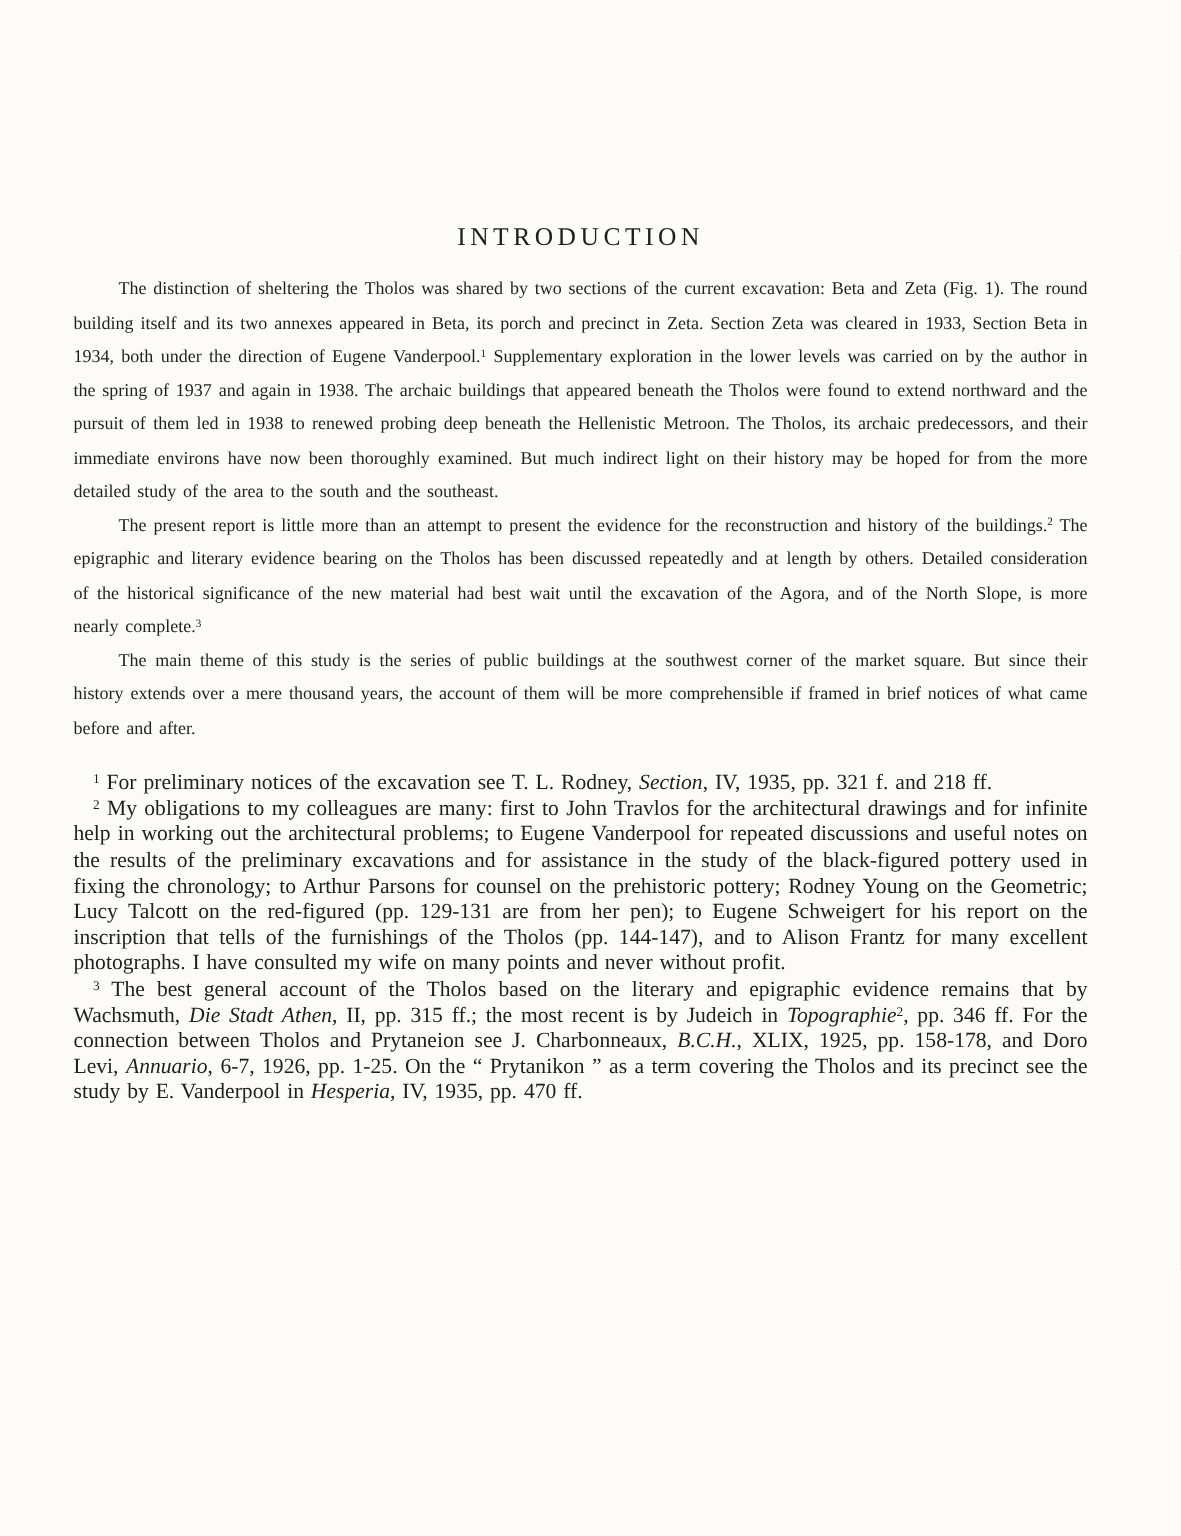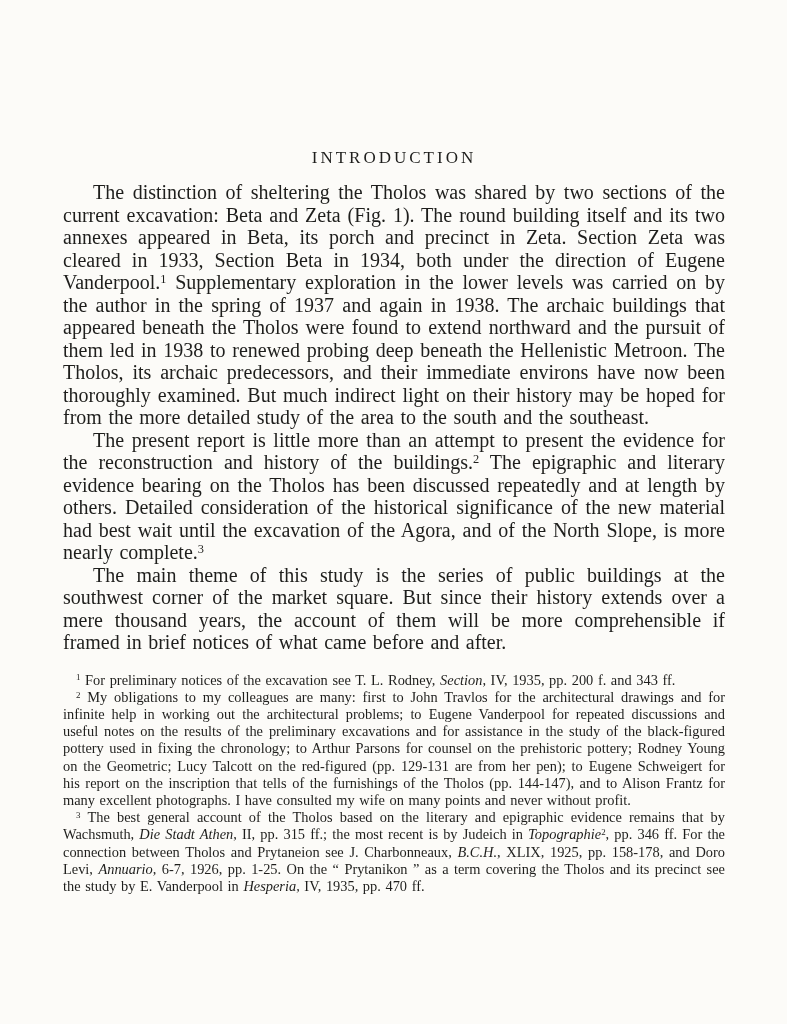--- a/index.html
+++ b/index.html
@@ -9,40 +9,40 @@
   }
   .page {
     position: relative;
     width: 787px;
     height: 1024px;
     margin: 0 auto;
     box-sizing: border-box;
     background: #fcfbf8;
     color: #1e1e1c;
     font-family: "Liberation Serif", "DejaVu Serif", serif;
-    padding: 148px 62px 30px 63px;
+    padding: 148px 62px 30px 49px;
     overflow: hidden;
   }
   .title {
     margin: 0 0 13px 0;
     text-align: center;
     font-size: 17px;
     font-weight: 400;
     letter-spacing: 3px;
   }
   .section-heading {
     margin: 0 0 9px 0;
     font-size: 17.5px;
     font-weight: 400;
     font-variant: small-caps;
     letter-spacing: 1.2px;
   }
   .body-text p {
     margin: 0;
-    font-size: 20px;
+    font-size: 12px;
     line-height: 22.5px;
     text-align: justify;
     text-indent: 30px;
     word-spacing: 1.5px;
   }
   .footnotes {
     margin-top: 18px;
   }
   .footnotes p {
     margin: 0;
@@ -71,18 +71,18 @@
   <h1 class="title">INTRODUCTION</h1>
 
 
   <div class="body-text">
     <p><span>The distinction of sheltering the Tholos was shared by two sections of the current excavation: Beta and Zeta (Fig. 1). The round building itself and its two annexes appeared in Beta, its porch and precinct in Zeta. Section Zeta was cleared in 1933, Section Beta in 1934, both under the direction of Eugene Vanderpool.</span><sup>1</sup><span> Supplementary exploration in the lower levels was carried on by the author in the spring of 1937 and again in 1938. The archaic buildings that appeared beneath the Tholos were found to extend northward and the pursuit of them led in 1938 to renewed probing deep beneath the Hellenistic Metroon. The Tholos, its archaic predecessors, and their immediate environs have now been thoroughly examined. But much indirect light on their history may be hoped for from the more detailed study of the area to the south and the southeast.</span></p>
     <p><span>The present report is little more than an attempt to present the evidence for the reconstruction and history of the buildings.</span><sup>2</sup><span> The epigraphic and literary evidence bearing on the Tholos has been discussed repeatedly and at length by others. Detailed consideration of the historical significance of the new material had best wait until the excavation of the Agora, and of the North Slope, is more nearly complete.</span><sup>3</sup></p>
     <p><span>The main theme of this study is the series of public buildings at the southwest corner of the market square. But since their history extends over a mere thousand years, the account of them will be more comprehensible if framed in brief notices of what came before and after.</span></p>
   </div>
 
   <div class="footnotes">
-    <p><sup>1</sup><span> For preliminary notices of the excavation see T. L. Rodney, </span><span class="run-italic">Section</span><span>, IV, 1935, pp. 200 f. and 343 ff.</span></p>
+    <p><sup>1</sup><span> For preliminary notices of the excavation see T. L. Rodney, </span><span class="run-italic">Section</span><span>, IV, 1935, pp. 321 f. and 218 ff.</span></p>
     <p><sup>2</sup><span> My obligations to my colleagues are many: first to John Travlos for the architectural drawings and for infinite help in working out the architectural problems; to Eugene Vanderpool for repeated discussions and useful notes on the results of the preliminary excavations and for assistance in the study of the black-figured pottery used in fixing the chronology; to Arthur Parsons for counsel on the prehistoric pottery; Rodney Young on the Geometric; Lucy Talcott on the red-figured (pp. 129-131 are from her pen); to Eugene Schweigert for his report on the inscription that tells of the furnishings of the Tholos (pp. 144-147), and to Alison Frantz for many excellent photographs. I have consulted my wife on many points and never without profit.</span></p>
     <p><sup>3</sup><span> The best general account of the Tholos based on the literary and epigraphic evidence remains that by Wachsmuth, </span><span class="run-italic">Die Stadt Athen</span><span>, II, pp. 315 ff.; the most recent is by Judeich in </span><span class="run-italic">Topographie</span><sup>2</sup><span>, pp. 346 ff. For the connection between Tholos and Prytaneion see J. Charbonneaux, </span><span class="run-italic">B.C.H.</span><span>, XLIX, 1925, pp. 158-178, and Doro Levi, </span><span class="run-italic">Annuario</span><span>, 6-7, 1926, pp. 1-25. On the “ Prytanikon ” as a term covering the Tholos and its precinct see the study by E. Vanderpool in </span><span class="run-italic">Hesperia,</span><span> IV, 1935, pp. 470 ff.</span></p>
   </div>
 
 </div>
 
 </body></html>

